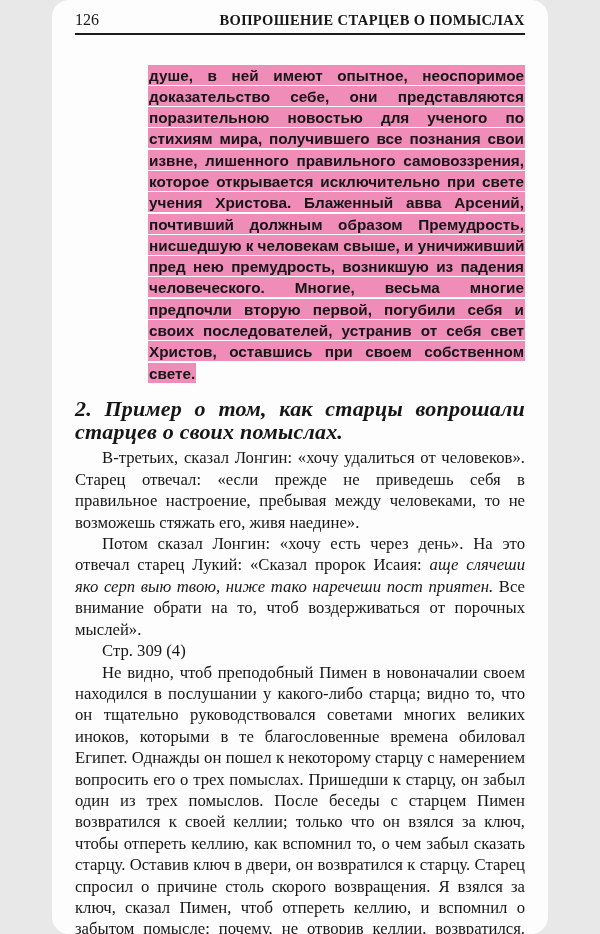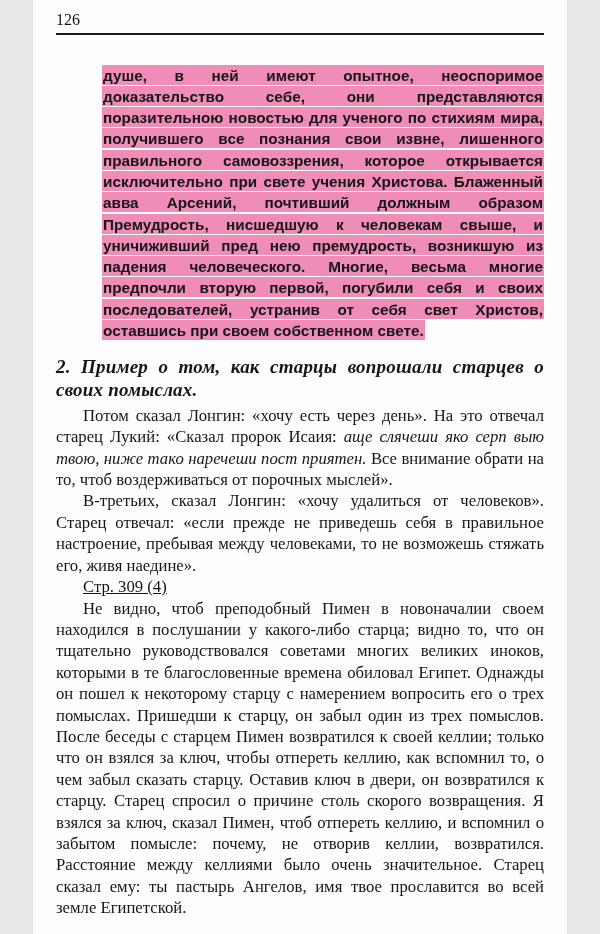--- a/index.html
+++ b/index.html
@@ -2,29 +2,30 @@
 <html><head>
 <meta charset="utf-8">
 <style>
   html, body {
     margin: 0;
     padding: 0;
     background: #e8e8e8;
   }
   .book-page {
     position: relative;
-    width: 534px;
+    width: 496px;
     height: 934px;
     margin: 0 auto;
     background: #fdfdfd;
     color: #161616;
     font-family: "Liberation Serif", serif;
     box-sizing: border-box;
     padding: 10px 23px 0 23px;
     overflow: hidden;
+    border-radius: 17px;
   }
   .page-header {
     display: flex;
     justify-content: space-between;
     align-items: flex-end;
   }
   .page-number {
     font-size: 16px;
     line-height: 20px;
   }
@@ -45,24 +46,25 @@
     font-family: "Liberation Sans", sans-serif;
     font-weight: bold;
     font-size: 15.3px;
     line-height: 21.3px;
     text-align: justify;
   }
   .hl-para .hl {
     padding: 1.5px 1px;
     -webkit-box-decoration-break: clone;
     box-decoration-break: clone;
+    margin-left: 27px;
   }
   .section-heading {
     margin: 14px 0 4px 0;
-    font-size: 19px;
+    font-size: 22px;
     font-weight: bold;
     font-style: italic;
     line-height: 23px;
     text-align: justify;
     letter-spacing: 0.2px;
   }
   .body-para {
     margin: 0;
     font-size: 16.7px;
     line-height: 21.4px;
@@ -70,40 +72,40 @@
     text-indent: 27px;
   }
   .body-para .inline-italic {
     font-style: italic;
   }
   .page-ref {
     margin: 0;
     font-size: 16.7px;
     line-height: 21.4px;
     text-indent: 27px;
-    text-decoration: underline;
   }
 </style>
 </head>
 <body>
 
 <div class="book-page" style="background: rgb(253, 253, 253); color: rgb(22, 22, 22);">
 
   <div class="page-header">
     <span class="page-number">126</span>
+    <span class="running-title">ВОПРОШЕНИЕ СТАРЦЕВ О ПОМЫСЛАХ</span>
   </div>
   <div class="header-rule"></div>
 
   <p class="hl-para"><span class="hl" style="background: rgb(240, 140, 184);">душе, в ней имеют опытное, неоспоримое доказательство себе, они представляются поразительною новостью для ученого по стихиям мира, получившего все познания свои извне, лишенного правильного самовоззрения, которое открывается исключительно при свете учения Христова. Блаженный авва Арсений, почтивший должным образом Премудрость, нисшедшую к человекам свыше, и уничиживший пред нею премудрость, возникшую из падения человеческого. Многие, весьма многие предпочли вторую первой, погубили себя и своих последователей, устранив от себя свет Христов, оставшись при своем собственном свете.</span></p>
 
   <p class="section-heading">2. Пример о том, как старцы вопрошали старцев о своих помыслах.</p>
 
 
+  <p class="body-para">В-третьих, сказал Лонгин: «хочу удалиться от человеков». Старец отвечал: «если прежде не приведешь себя в правильное настроение, пребывая между человеками, то не возможешь стяжать его, живя наедине».</p>
+
   <p class="body-para"><span>Потом сказал Лонгин: «хочу есть через день». На это отвечал старец Лукий: «Сказал пророк Исаия: </span><span class="inline-italic">аще слячеши яко серп выю твою, ниже тако наречеши пост приятен.</span><span> Все внимание обрати на то, чтоб воздерживаться от порочных мыслей».</span></p>
-
-  <p class="body-para">В-третьих, сказал Лонгин: «хочу удалиться от человеков». Старец отвечал: «если прежде не приведешь себя в правильное настроение, пребывая между человеками, то не возможешь стяжать его, живя наедине».</p>
 
   <p class="page-ref">Стр. 309 (4)</p>
 
   <p class="body-para">Не видно, чтоб преподобный Пимен в новоначалии своем находился в послушании у какого-либо старца; видно то, что он тщательно руководствовался советами многих великих иноков, которыми в те благословенные времена обиловал Египет. Однажды он пошел к некоторому старцу с намерением вопросить его о трех помыслах. Пришедши к старцу, он забыл один из трех помыслов. После беседы с старцем Пимен возвратился к своей келлии; только что он взялся за ключ, чтобы отпереть келлию, как вспомнил то, о чем забыл сказать старцу. Оставив ключ в двери, он возвратился к старцу. Старец спросил о причине столь скорого возвращения. Я взялся за ключ, сказал Пимен, чтоб отпереть келлию, и вспомнил о забытом помысле: почему, не отворив келлии, возвратился. Расстояние между келлиями было очень значительное. Старец сказал ему: ты пастырь Ангелов, имя твое прославится во всей земле Египетской.</p>
 
 
 </div>
 
 </body></html>

